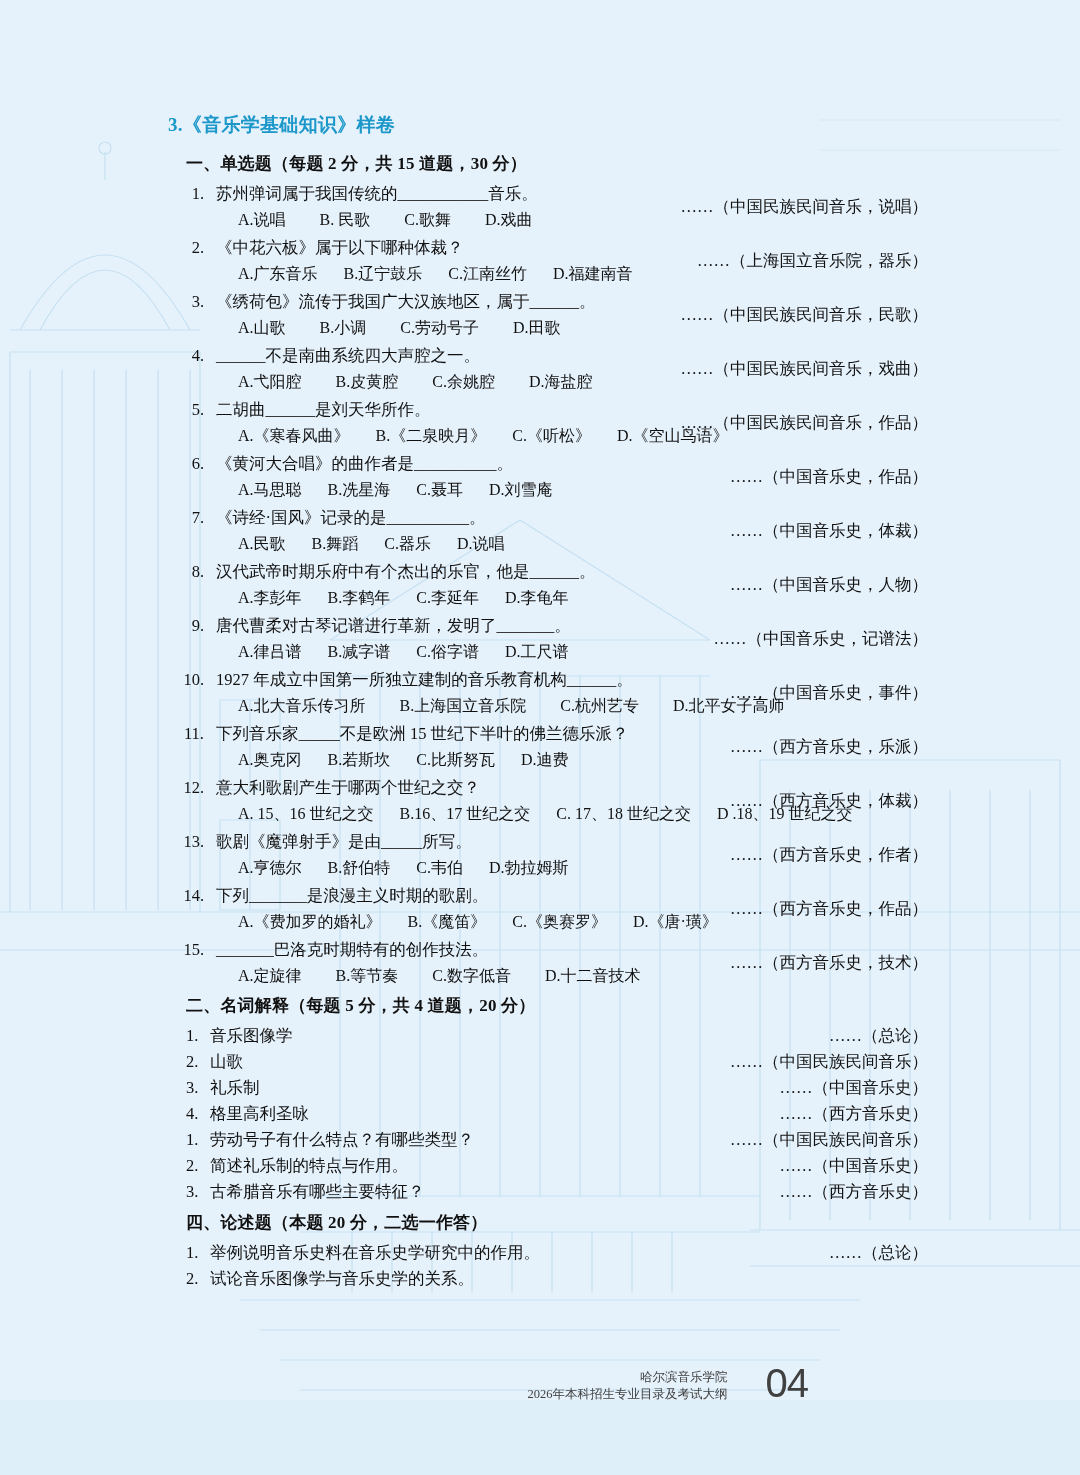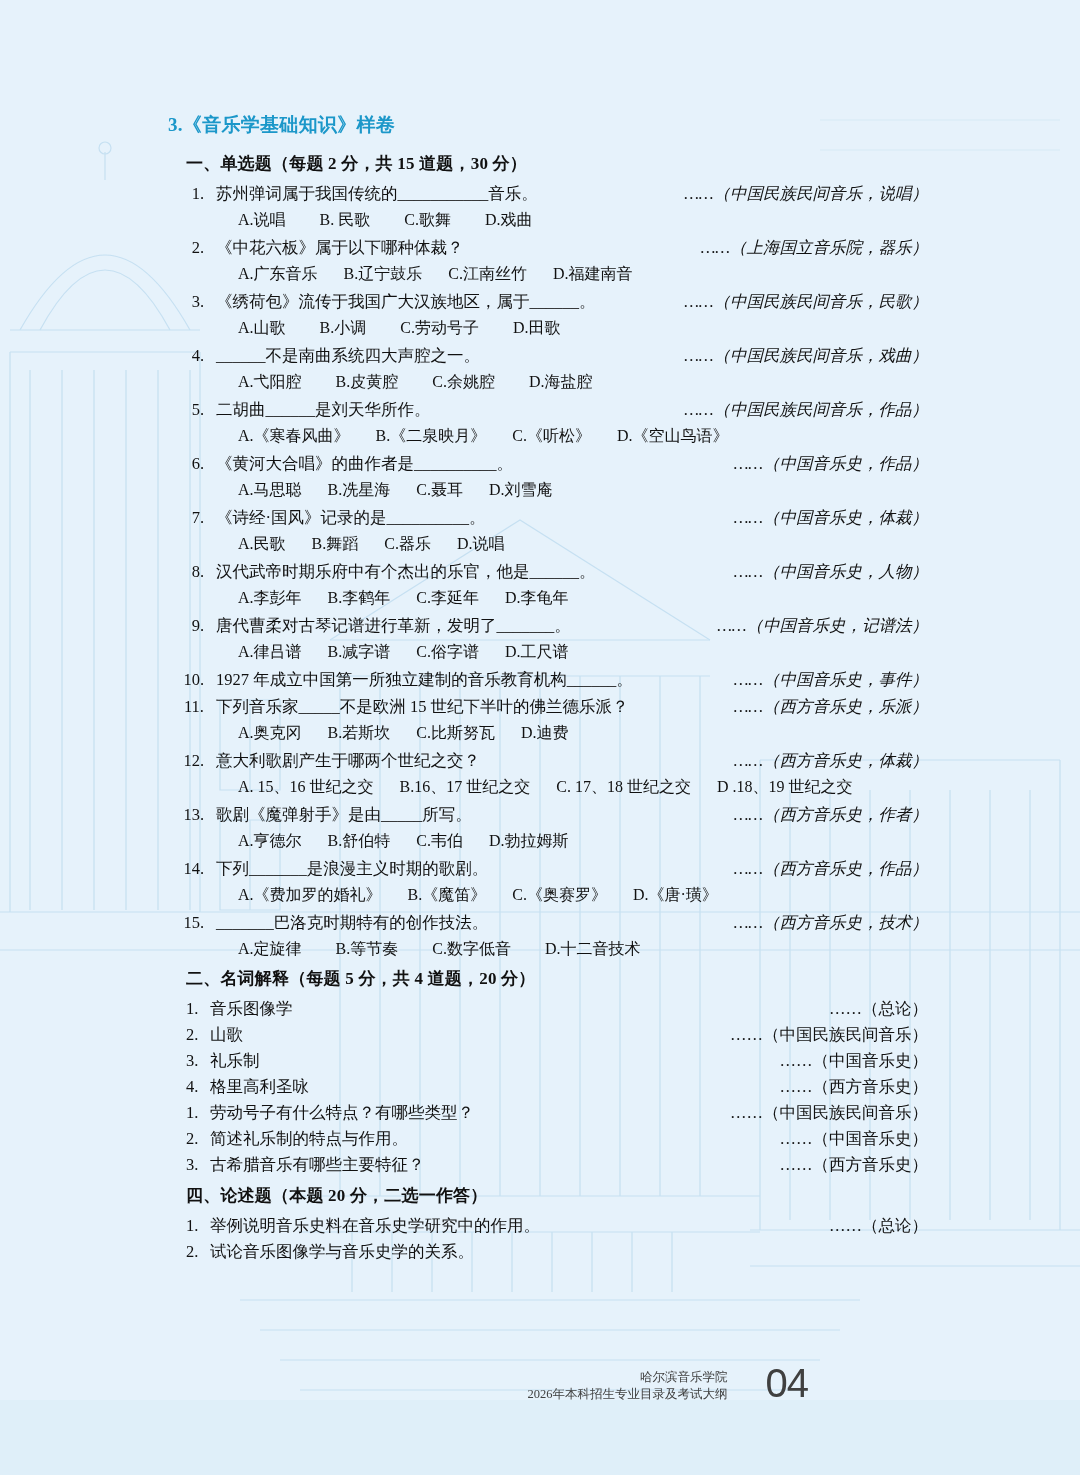--- a/index.html
+++ b/index.html
@@ -63,23 +63,22 @@
     font-family: "Liberation Serif", serif;
   }
   .q .stem {
     display: block;
     margin-left: 48px;
     padding-right: 0;
   }
   .q .tag {
     position: absolute;
     right: 0;
-    top: 0;
+    top: 13px;
     white-space: nowrap;
-    font-style: italic;
   }
   .opts {
     margin: 0 0 3px 70px;
     font-size: 16px;
     line-height: 24px;
     color: #111;
   }
   .opts span { display: inline-block; }
   .gap-s { display:inline-block; width: 26px; }
   .gap-m { display:inline-block; width: 34px; }
@@ -265,20 +264,23 @@
     </div>
     <div class="opts">
       <span>A.律吕谱</span><i class="gap-s"></i><span>B.减字谱</span><i class="gap-s"></i><span>C.俗字谱</span><i class="gap-s"></i><span>D.工尺谱</span>
     </div>
 
     <div class="q">
       <span class="num">10.</span>
       <span class="stem">1927 年成立中国第一所独立建制的音乐教育机构______。</span>
       <span class="tag">……（中国音乐史，事件）</span>
     </div>
+    <div class="opts">
+      <span>A.北大音乐传习所</span><i class="gap-m"></i><span>B.上海国立音乐院</span><i class="gap-m"></i><span>C.杭州艺专</span><i class="gap-m"></i><span>D.北平女子高师</span>
+    </div>
 
     <div class="q">
       <span class="num">11.</span>
       <span class="stem">下列音乐家_____不是欧洲 15 世纪下半叶的佛兰德乐派？</span>
       <span class="tag">……（西方音乐史，乐派）</span>
     </div>
     <div class="opts">
       <span>A.奥克冈</span><i class="gap-s"></i><span>B.若斯坎</span><i class="gap-s"></i><span>C.比斯努瓦</span><i class="gap-s"></i><span>D.迪费</span>
     </div>
 

